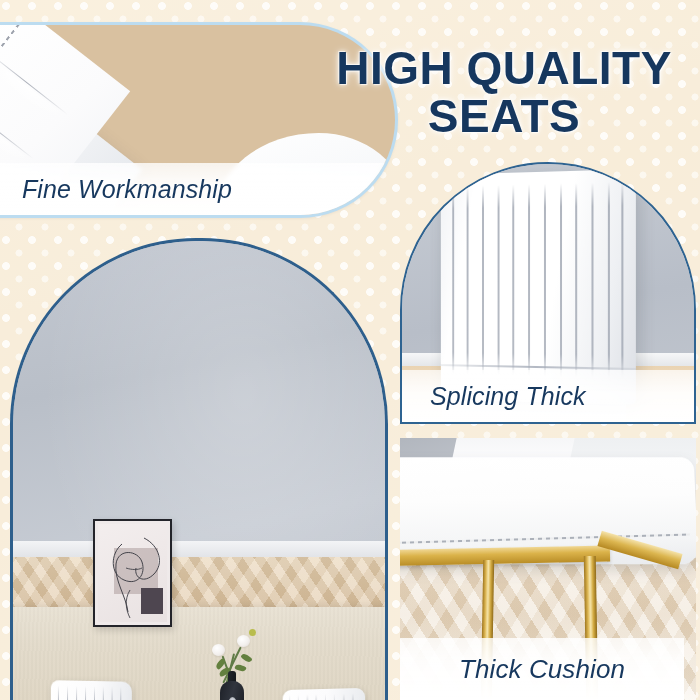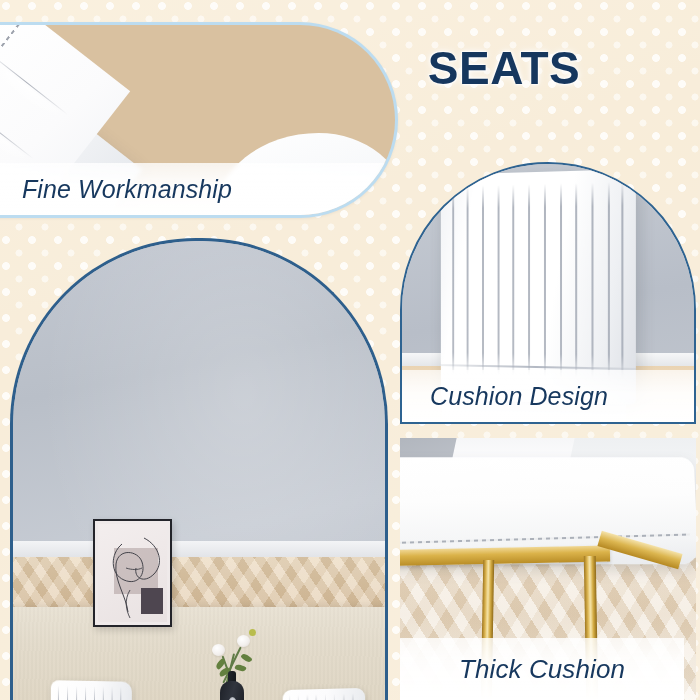--- a/index.html
+++ b/index.html
@@ -362,20 +362,21 @@
     </div>
     <div class="topstitch"></div>
     <div class="blob-white"></div>
 
     <div class="label-strip">
       <span class="label-text">Fine Workmanship</span>
     </div>
   </div>
 
   <div class="headline">
+    <span class="l1">HIGH QUALITY</span>
     <span class="l2">SEATS</span>
   </div>
 
   <div class="panel-room">
     <div class="wall"></div>
     <div class="wall-shade"></div>
     <div class="baseboard"></div>
     <div class="floor"></div>
     <div class="rug"></div>
 
@@ -455,21 +456,21 @@
         <i style="left:54%;"></i>
           <i style="left:62%;"></i>
           <i style="left:70%;"></i>
         <i style="left:78%;"></i>
           <i style="left:86%;"></i>
           <i style="left:93%;"></i>
       </div>
       <div class="sp-splice"></div>
     </div>
     <div class="label-strip">
-      <span class="label-text">Cushion Design</span>
+      <span class="label-text">Splicing Thick</span>
     </div>
   </div>
 
   <div class="panel-cushion">
     <div class="cu-wallwhite"></div>
     <div class="cu-wallgray"></div>
     <div class="cu-floor"></div>
     <div class="cu-backrest"></div>
     <div class="cu-cushion"></div>
     <div class="cu-seam"></div>

